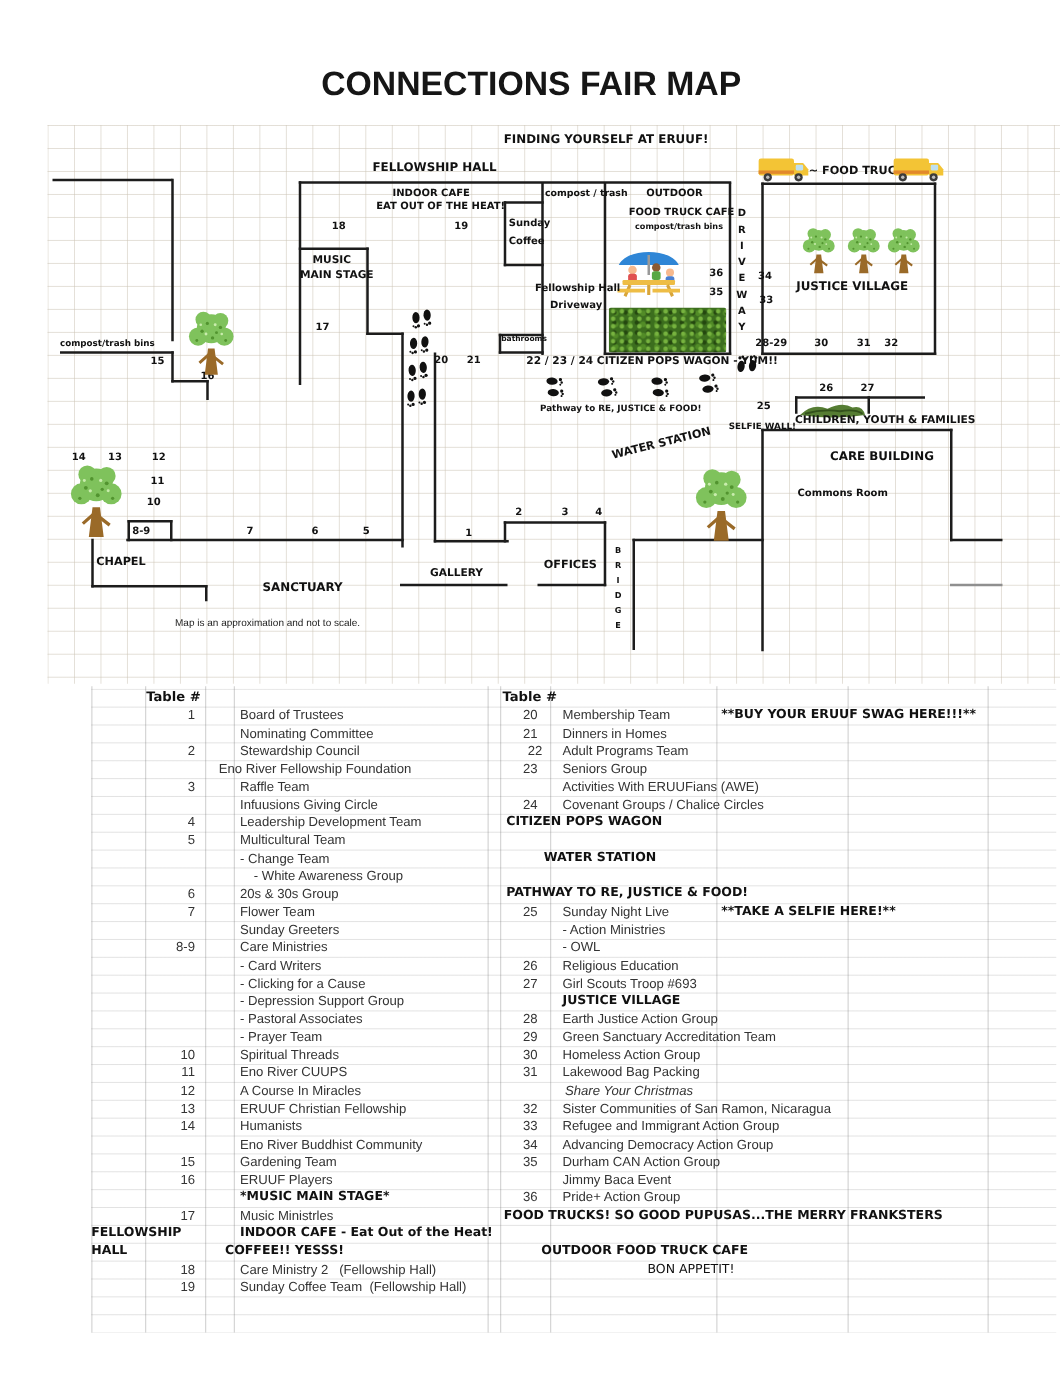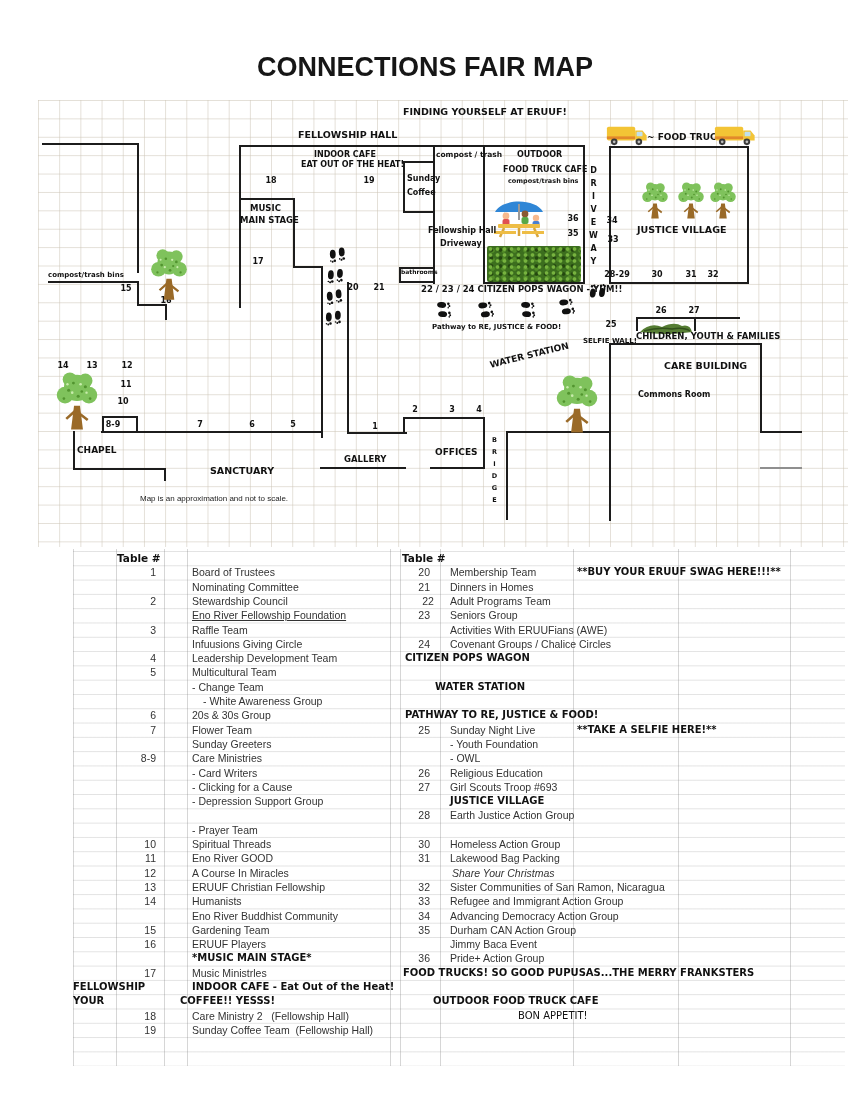--- a/index.html
+++ b/index.html
@@ -494,21 +494,21 @@
         <div class="tname" style="left: 119px;">Board of Trustees</div>
       </div>
       <div class="trow" style="left: 73px; top: 579.6px; width: 327px;">
         <div class="tname" style="left: 119px;">Nominating Committee</div>
       </div>
       <div class="trow" style="left: 73px; top: 593.9px; width: 327px;">
         <div class="tnum" style="left: 43px; width: 40px;">2</div>
         <div class="tname" style="left: 119px;">Stewardship Council</div>
       </div>
       <div class="trow" style="left: 73px; top: 608.2px; width: 327px;">
-        <div class="tname" style="left: 119px; text-decoration: underline;">Eno River Fellowship Foundation</div>
+        <div class="tname" style="left: 102px;">Eno River Fellowship Foundation</div>
       </div>
       <div class="trow" style="left: 73px; top: 622.5px; width: 327px;">
         <div class="tnum" style="left: 43px; width: 40px;">3</div>
         <div class="tname" style="left: 119px;">Raffle Team</div>
       </div>
       <div class="trow" style="left: 73px; top: 636.8px; width: 327px;">
         <div class="tname" style="left: 119px;">Infuusions Giving Circle</div>
       </div>
       <div class="trow" style="left: 73px; top: 651.1px; width: 327px;">
         <div class="tnum" style="left: 43px; width: 40px;">4</div>
@@ -541,30 +541,33 @@
       </div>
       <div class="trow" style="left: 73px; top: 765.5px; width: 327px;">
         <div class="tname" style="left: 119px;">- Card Writers</div>
       </div>
       <div class="trow" style="left: 73px; top: 779.8px; width: 327px;">
         <div class="tname" style="left: 119px;">- Clicking for a Cause</div>
       </div>
       <div class="trow" style="left: 73px; top: 794.1px; width: 327px;">
         <div class="tname" style="left: 119px;">- Depression Support Group</div>
       </div>
+      <div class="trow" style="left: 73px; top: 808.4px; width: 327px;">
+        <div class="tname" style="left: 119px;">- Pastoral Associates</div>
+      </div>
       <div class="trow" style="left: 73px; top: 822.7px; width: 327px;">
         <div class="tname" style="left: 119px;">- Prayer Team</div>
       </div>
       <div class="trow" style="left: 73px; top: 837px; width: 327px;">
         <div class="tnum" style="left: 43px; width: 40px;">10</div>
         <div class="tname" style="left: 119px;">Spiritual Threads</div>
       </div>
       <div class="trow" style="left: 73px; top: 851.3px; width: 327px;">
         <div class="tnum" style="left: 43px; width: 40px;">11</div>
-        <div class="tname" style="left: 119px;">Eno River GOOD</div>
+        <div class="tname" style="left: 119px;">Eno River CUUPS</div>
       </div>
       <div class="trow" style="left: 73px; top: 865.6px; width: 327px;">
         <div class="tnum" style="left: 43px; width: 40px;">12</div>
         <div class="tname" style="left: 119px;">A Course In Miracles</div>
       </div>
       <div class="trow" style="left: 73px; top: 879.9px; width: 327px;">
         <div class="tnum" style="left: 43px; width: 40px;">13</div>
         <div class="tname" style="left: 119px;">ERUUF Christian Fellowship</div>
       </div>
       <div class="trow" style="left: 73px; top: 894.2px; width: 327px;">
@@ -587,21 +590,21 @@
       </div>
       <div class="trow" style="left: 73px; top: 965.7px; width: 327px;">
         <div class="tnum" style="left: 43px; width: 40px;">17</div>
         <div class="tname" style="left: 119px;">Music Ministrles</div>
       </div>
       <div class="trow" style="left: 73px; top: 980px; width: 327px;">
         <div class="tpre">FELLOWSHIP</div>
         <div class="tname c" style="left: 119px;">INDOOR CAFE - Eat Out of the Heat!</div>
       </div>
       <div class="trow" style="left: 73px; top: 994.3px; width: 327px;">
-        <div class="tpre">YOUR</div>
+        <div class="tpre">HALL</div>
         <div class="tname c" style="left: 107px;">COFFEE!! YESSS!</div>
       </div>
       <div class="trow" style="left: 73px; top: 1008.6px; width: 327px;">
         <div class="tnum" style="left: 43px; width: 40px;">18</div>
         <div class="tname" style="left: 119px;">Care Ministry 2   (Fellowship Hall)</div>
       </div>
       <div class="trow" style="left: 73px; top: 1022.9px; width: 327px;">
         <div class="tnum" style="left: 43px; width: 40px;">19</div>
         <div class="tname" style="left: 119px;">Sunday Coffee Team  (Fellowship Hall)</div>
       </div>
@@ -639,39 +642,43 @@
       <div class="trow" style="left: 400px; top: 694px; width: 445px;"></div>
       <div class="trow" style="left: 400px; top: 708.3px; width: 445px;">
         <div class="tname c" style="left: 5px;">PATHWAY TO RE, JUSTICE &amp; FOOD!</div>
       </div>
       <div class="trow" style="left: 400px; top: 722.6px; width: 445px;">
         <div class="tnum" style="left: 2px; width: 28px;">25</div>
         <div class="tname" style="left: 50px;">Sunday Night Live</div>
         <div class="tnote" style="left: 177px;">**TAKE A SELFIE HERE!**</div>
       </div>
       <div class="trow" style="left: 400px; top: 736.9px; width: 445px;">
-        <div class="tname" style="left: 50px;">- Youth Foundation</div>
+        <div class="tname" style="left: 50px;">- Action Ministries</div>
       </div>
       <div class="trow" style="left: 400px; top: 751.2px; width: 445px;">
         <div class="tname" style="left: 50px;">- OWL</div>
       </div>
       <div class="trow" style="left: 400px; top: 765.5px; width: 445px;">
         <div class="tnum" style="left: 2px; width: 28px;">26</div>
         <div class="tname" style="left: 50px;">Religious Education</div>
       </div>
       <div class="trow" style="left: 400px; top: 779.8px; width: 445px;">
         <div class="tnum" style="left: 2px; width: 28px;">27</div>
         <div class="tname" style="left: 50px;">Girl Scouts Troop #693</div>
       </div>
       <div class="trow" style="left: 400px; top: 794.1px; width: 445px;">
         <div class="tname c" style="left: 50px;">JUSTICE VILLAGE</div>
       </div>
       <div class="trow" style="left: 400px; top: 808.4px; width: 445px;">
         <div class="tnum" style="left: 2px; width: 28px;">28</div>
         <div class="tname" style="left: 50px;">Earth Justice Action Group</div>
+      </div>
+      <div class="trow" style="left: 400px; top: 822.7px; width: 445px;">
+        <div class="tnum" style="left: 2px; width: 28px;">29</div>
+        <div class="tname" style="left: 50px;">Green Sanctuary Accreditation Team</div>
       </div>
       <div class="trow" style="left: 400px; top: 837px; width: 445px;">
         <div class="tnum" style="left: 2px; width: 28px;">30</div>
         <div class="tname" style="left: 50px;">Homeless Action Group</div>
       </div>
       <div class="trow" style="left: 400px; top: 851.3px; width: 445px;">
         <div class="tnum" style="left: 2px; width: 28px;">31</div>
         <div class="tname" style="left: 50px;">Lakewood Bag Packing</div>
       </div>
       <div class="trow" style="left: 400px; top: 865.6px; width: 445px;">

